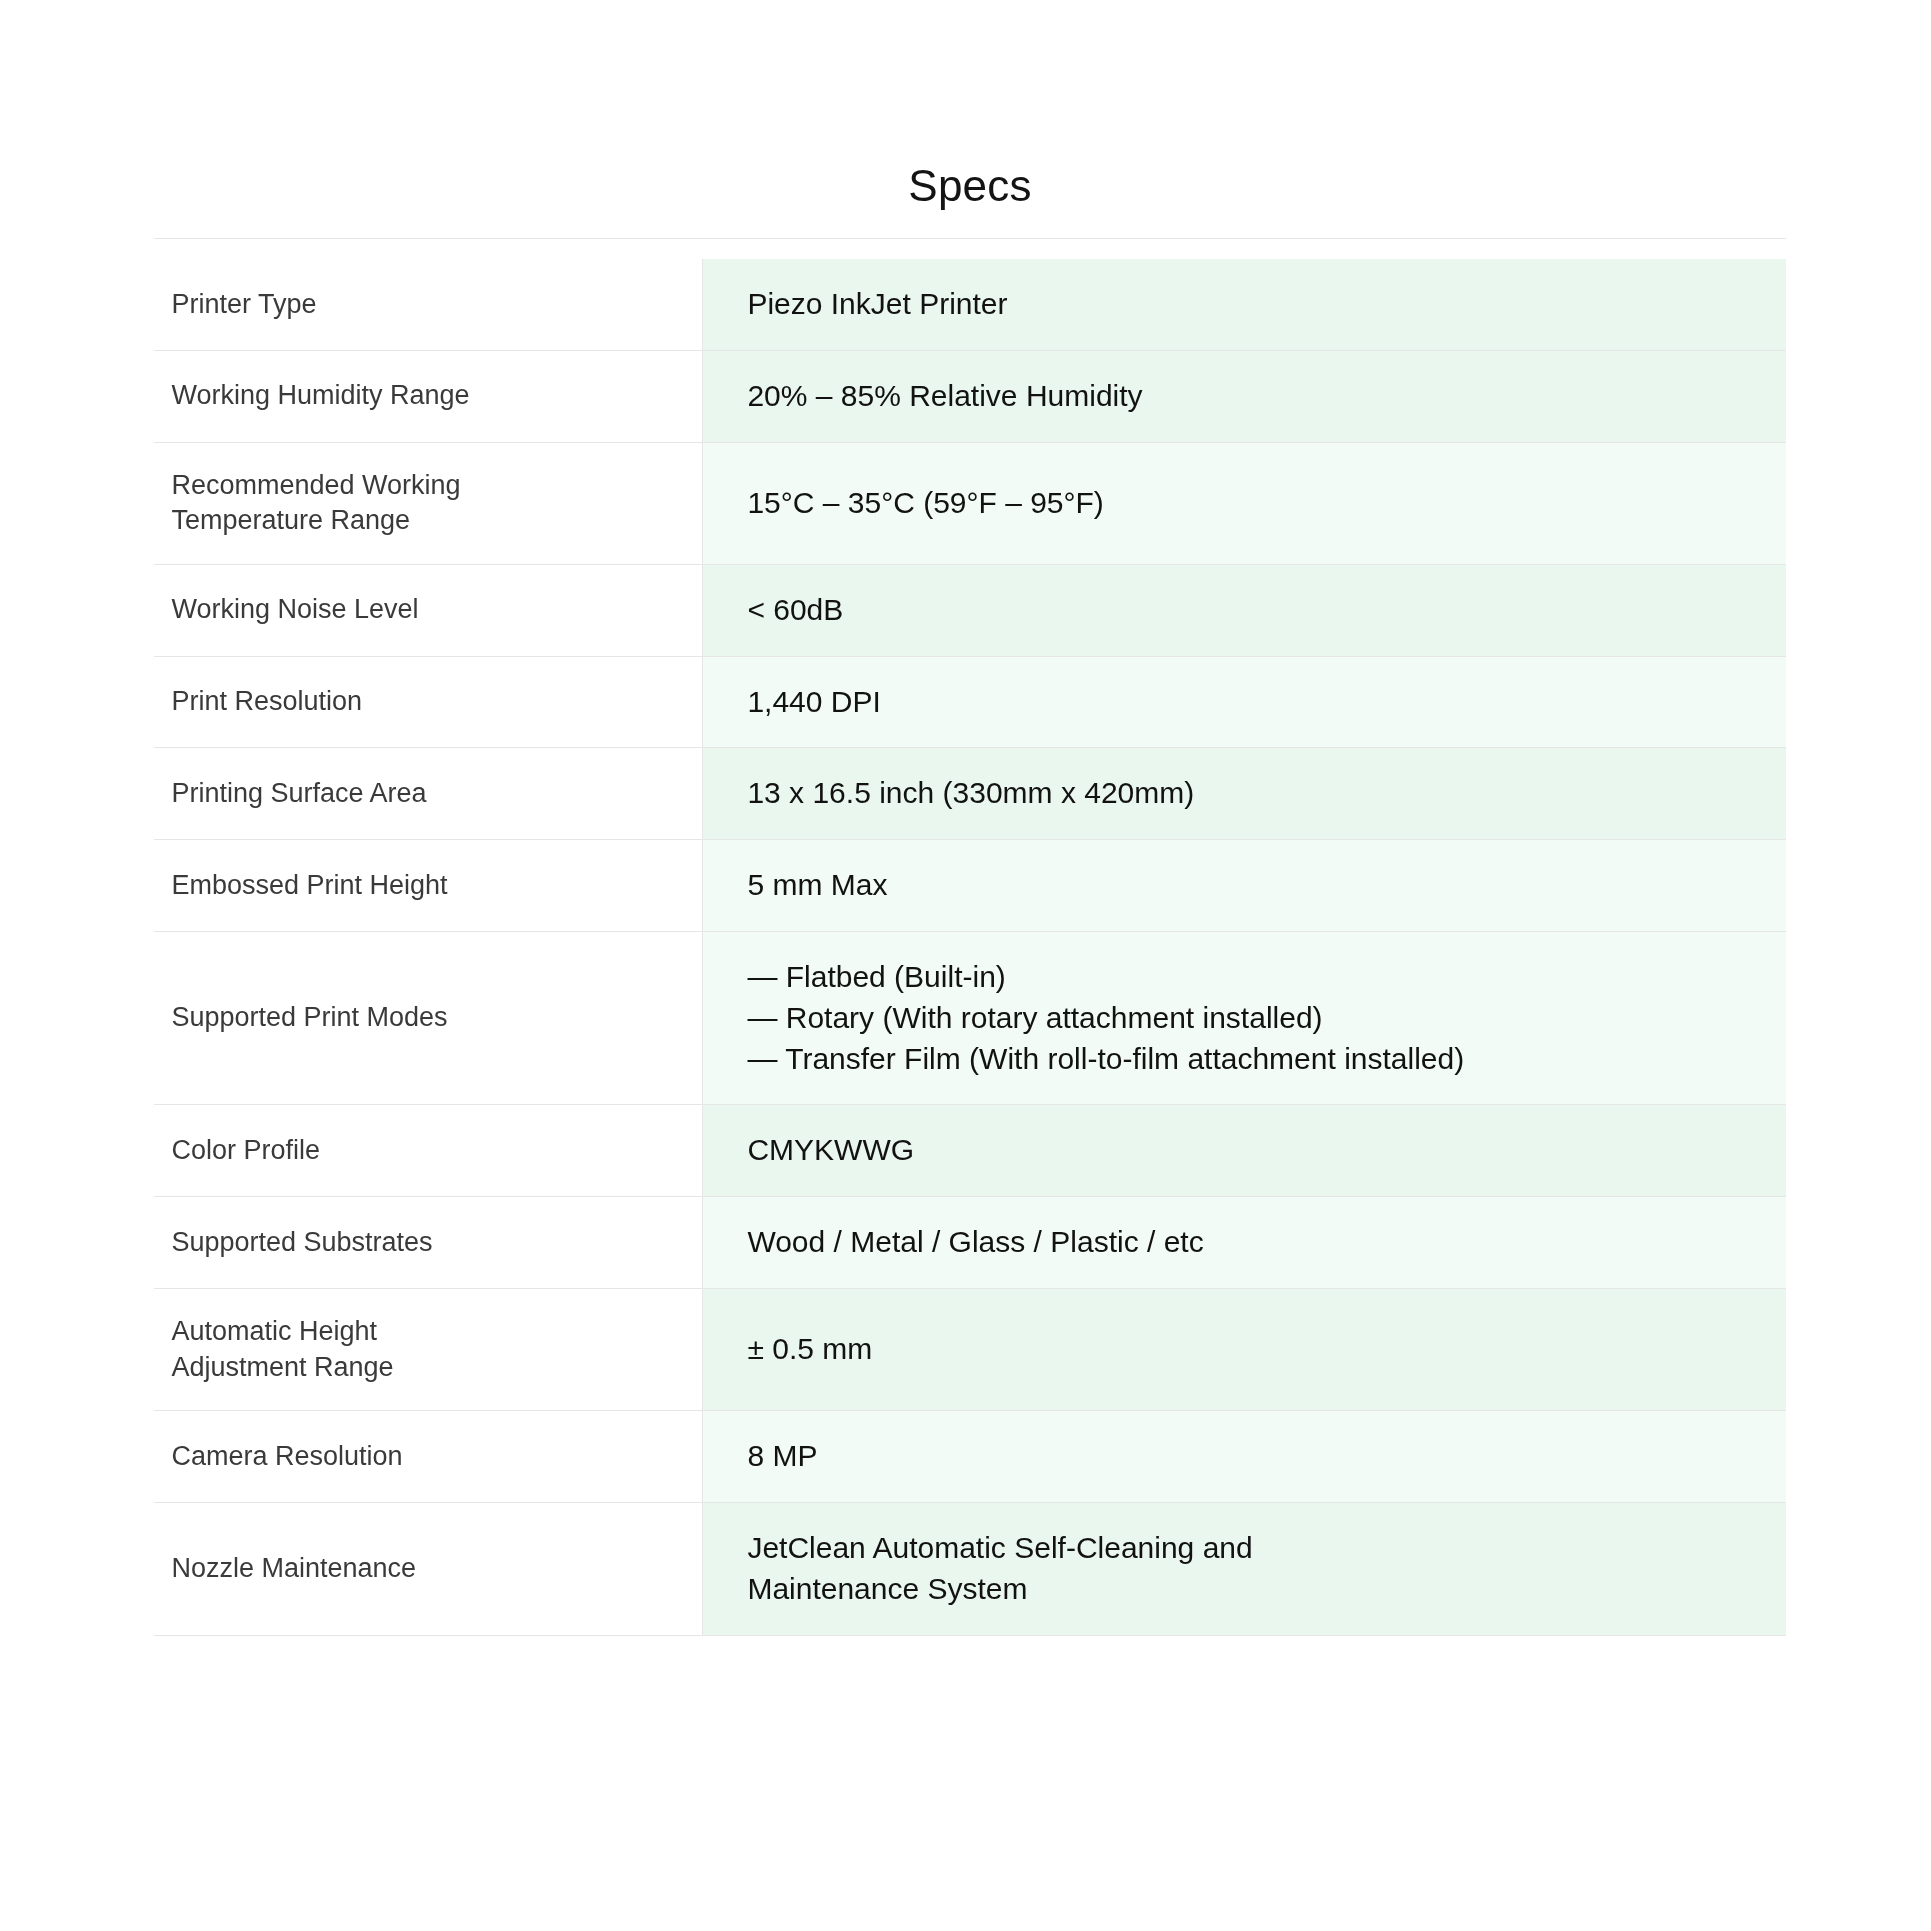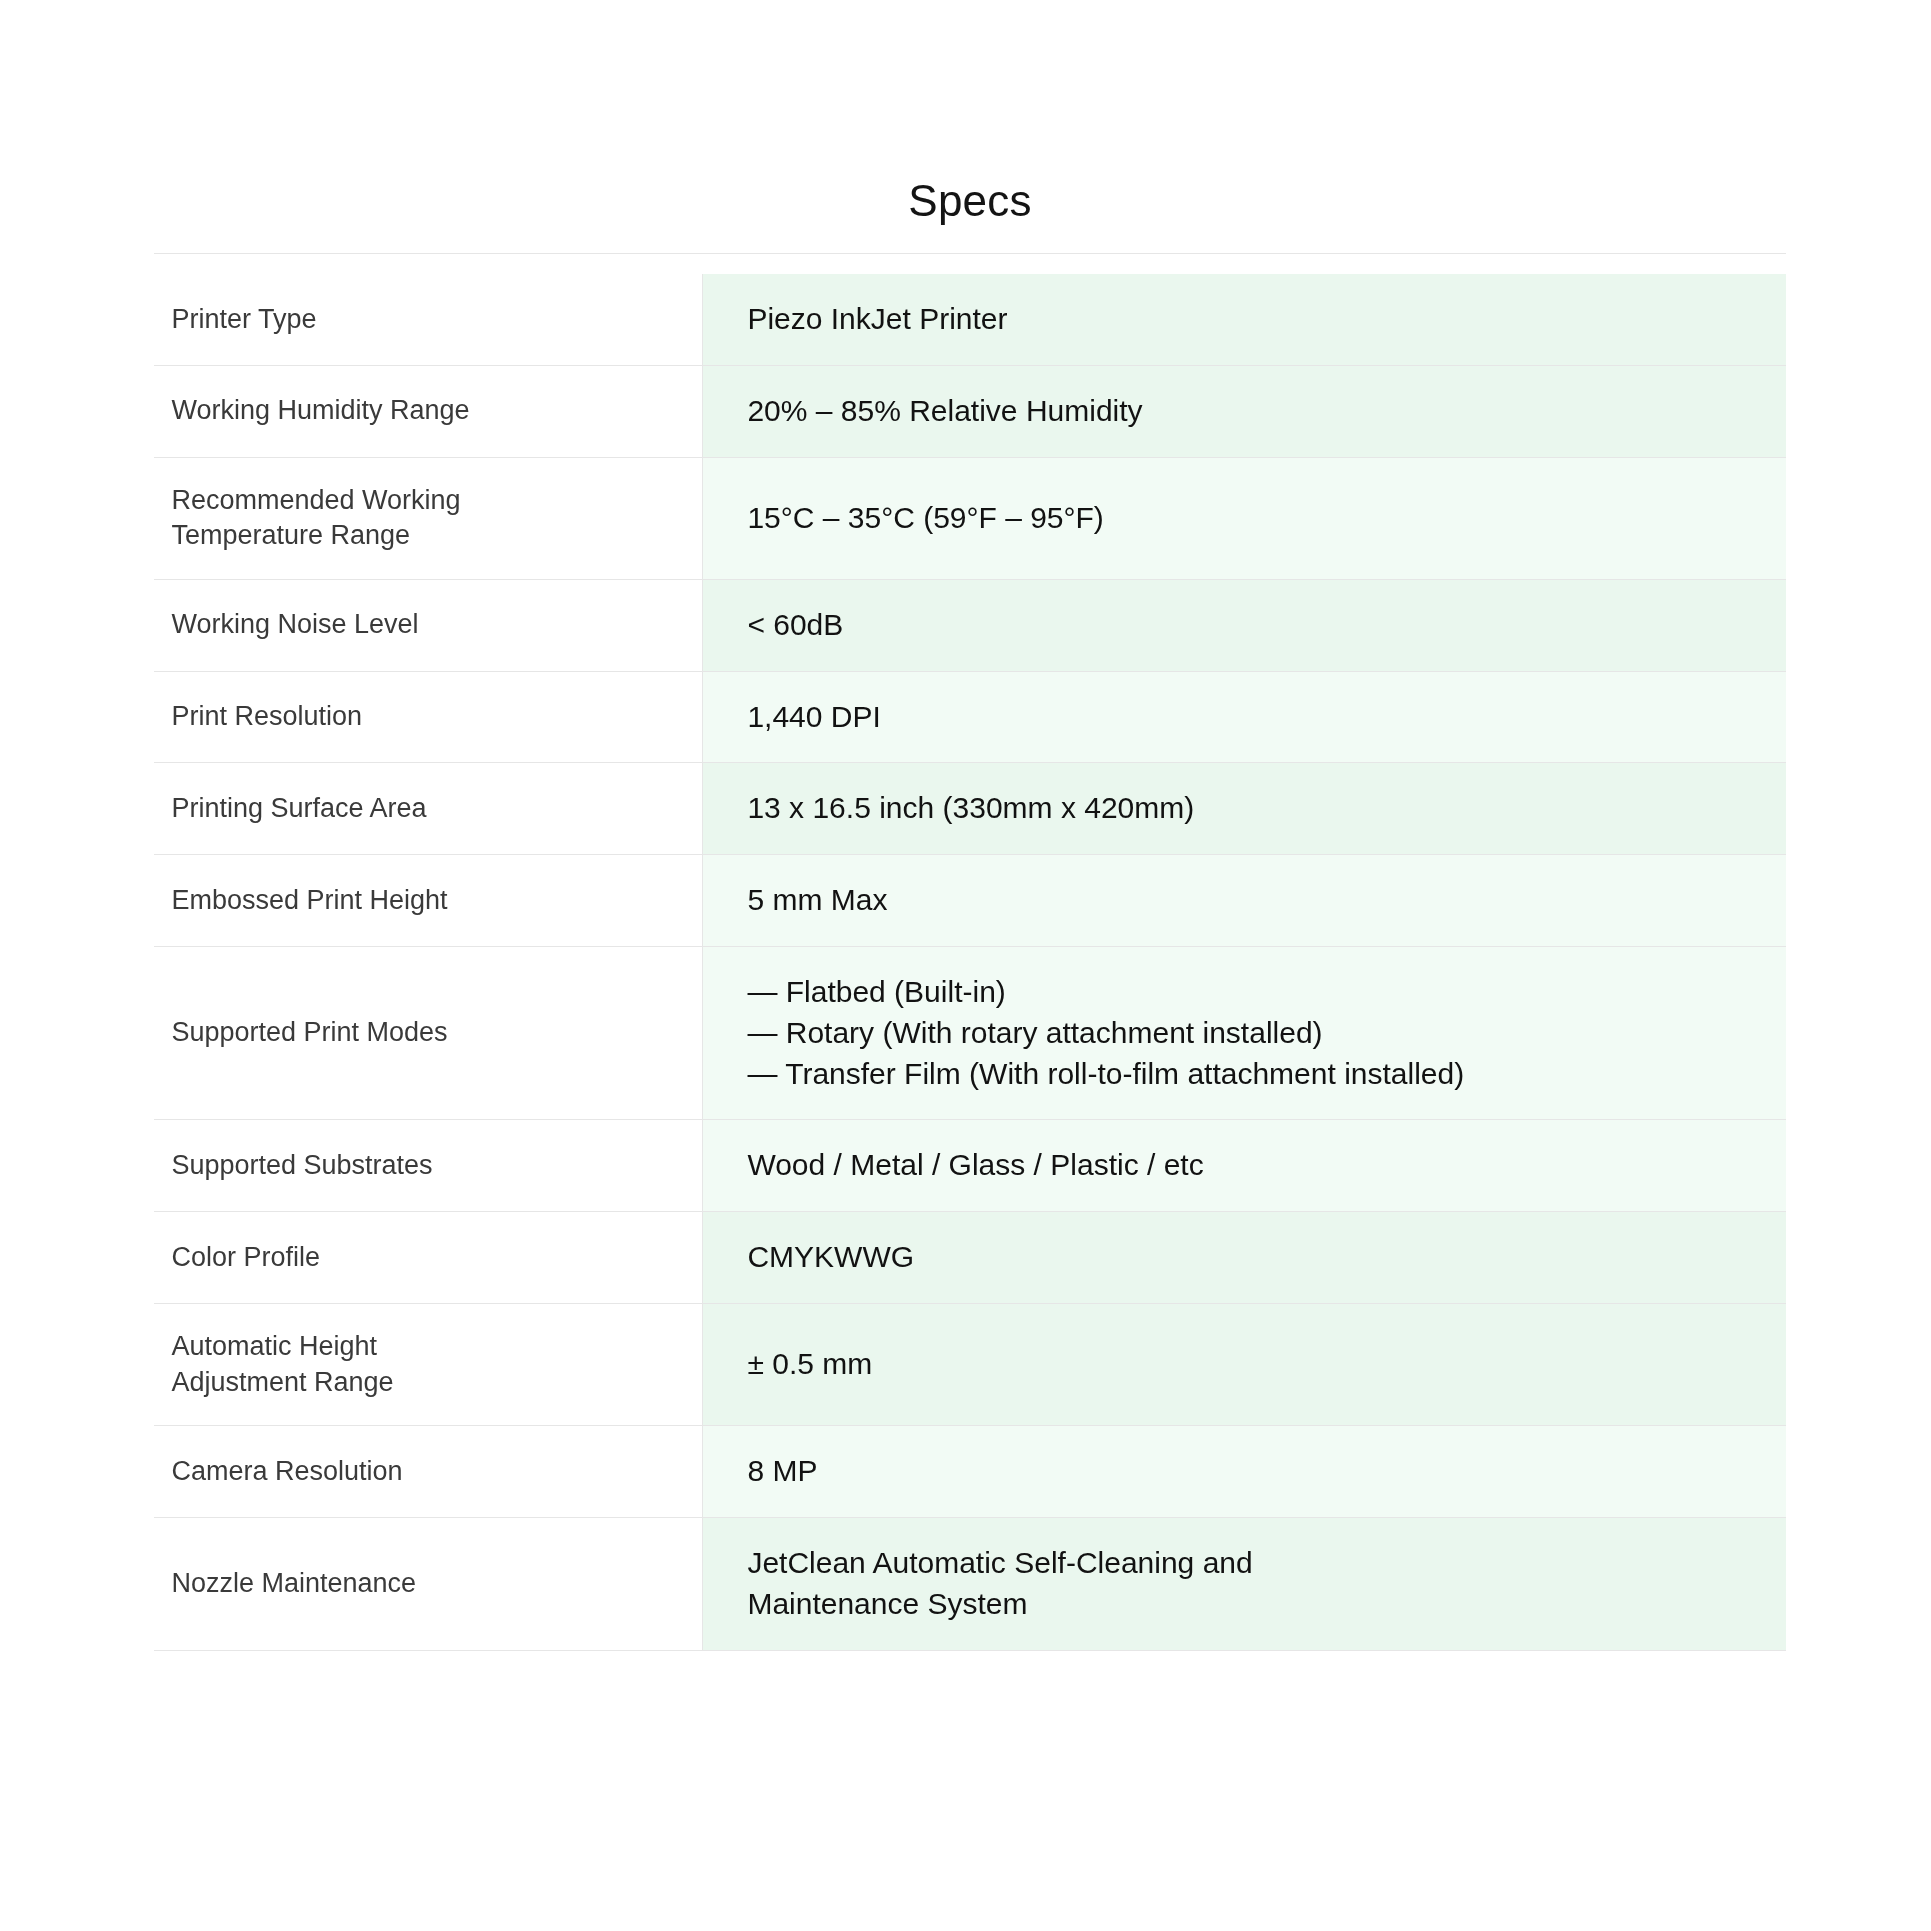--- a/index.html
+++ b/index.html
@@ -16,21 +16,21 @@
     width: 1931px;
     height: 1931px;
     box-sizing: border-box;
     position: relative;
     background: #ffffff;
   }
 
   .spec-wrap {
     position: absolute;
     left: 154px;
-    top: 155px;
+    top: 140px;
     width: 1632px;
   }
 
   .spec-title {
     text-align: center;
     font-size: 44px;
     color: #141414;
     font-weight: 400;
     letter-spacing: 0.2px;
     padding: 21px 0 27px 0;
@@ -159,32 +159,32 @@
               <span class="label-line">Supported Print Modes</span>
             </td>
             <td class="spec-value alt">
               <span class="val-line">— Flatbed (Built-in)</span>
               <span class="val-line">— Rotary (With rotary attachment installed)</span>
               <span class="val-line">— Transfer Film (With roll-to-film attachment installed)</span>
             </td>
           </tr>
           <tr>
             <td class="spec-label">
+              <span class="label-line">Color Profile</span>
+            </td>
+            <td class="spec-value">
+              <span class="val-line">CMYKWWG</span>
+            </td>
+          </tr>
+          <tr>
+            <td class="spec-label">
               <span class="label-line">Supported Substrates</span>
             </td>
             <td class="spec-value alt">
               <span class="val-line">Wood / Metal / Glass / Plastic / etc</span>
-            </td>
-          </tr>
-          <tr>
-            <td class="spec-label">
-              <span class="label-line">Color Profile</span>
-            </td>
-            <td class="spec-value">
-              <span class="val-line">CMYKWWG</span>
             </td>
           </tr>
           <tr>
             <td class="spec-label">
               <span class="label-line">Automatic Height</span>
               <span class="label-line">Adjustment Range</span>
             </td>
             <td class="spec-value">
               <span class="val-line">± 0.5 mm</span>
             </td>

